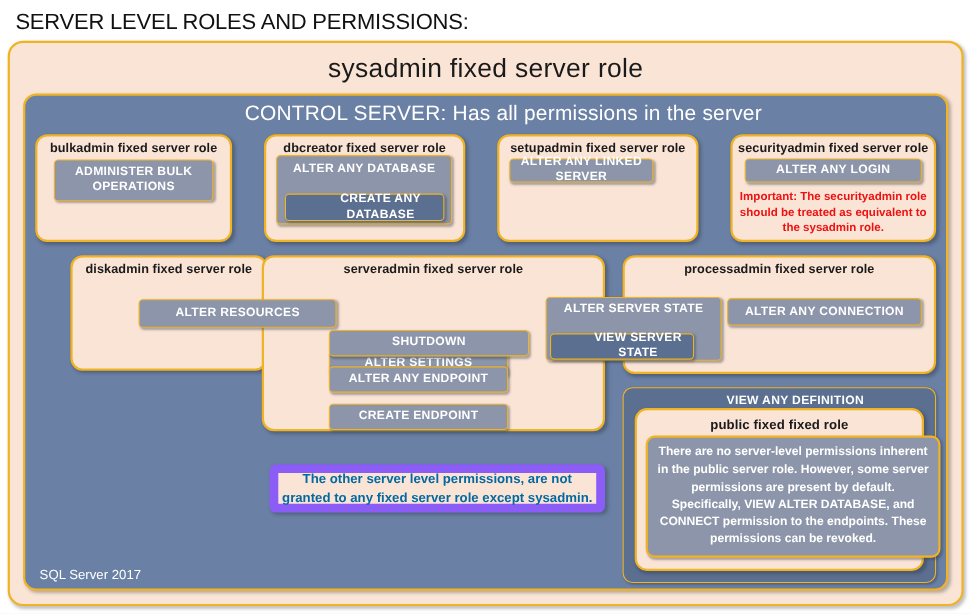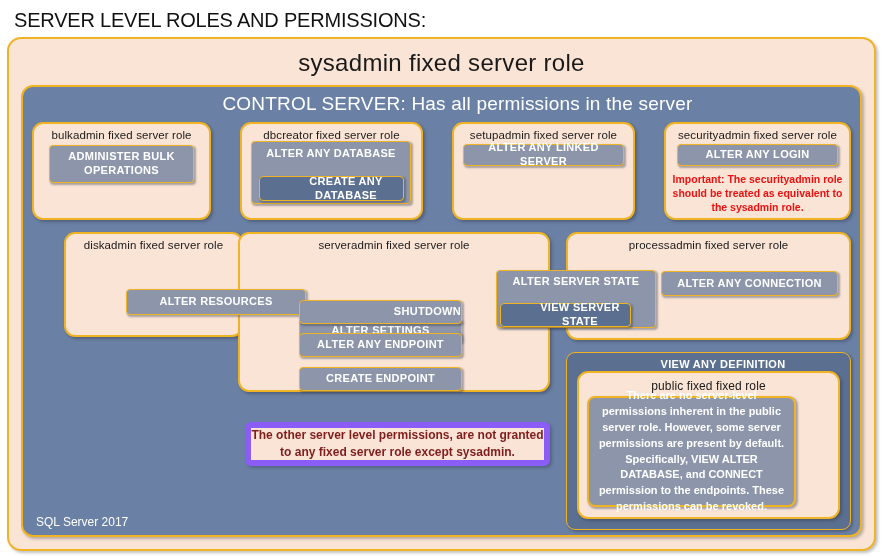--- a/index.html
+++ b/index.html
@@ -42,43 +42,43 @@
     font-size:19px;color:#ffffff;letter-spacing:.2px;margin-left:16px;
   }
 
   
   .role{
     background:#fae4d6;border:2px solid #f0b323;border-radius:11px;
     box-shadow:2px 2px 3px rgba(50,60,80,.45);
   }
   .role-title{
     position:absolute;left:0;right:0;top:5px;
-    text-align:center;font-size:11.5px;font-weight:normal;color:#1a1a1a;
+    text-align:center;font-size:11.5px;font-weight:bold;color:#1a1a1a;
     letter-spacing:.1px;
   }
 
   
   .perm{
     background:#8c95a9;border:1.6px solid #f0b323;border-radius:4px;
     display:flex;align-items:center;justify-content:center;text-align:center;
     color:#ffffff;font-size:11px;font-weight:bold;letter-spacing:.3px;
     line-height:1.25;box-shadow:1.5px 1.5px 2px rgba(50,60,80,.4);
   }
   .perm.dark{background:#5b6f90;padding-left:29px;}
   .perm.col{flex-direction:column;}
 
   
   .note-red{
     position:absolute;text-align:center;color:#ee1111;
     font-size:10.5px;font-weight:bold;line-height:1.35;
   }
   .note-peach{
-    background:#fae4d6;border:6px solid #8b5cf6;border-radius:6px;
+    background:#fae4d6;border:8px solid #8b5cf6;border-radius:6px;
     display:flex;align-items:center;justify-content:center;text-align:center;
-    font-size:12px;font-weight:bold;color:#7f1d1d;line-height:1.4;
+    font-size:12px;font-weight:bold;color:#0369a1;line-height:1.4;
     box-shadow:2px 2px 3px rgba(50,60,80,.4);
   }
   .pub-text{
     background:#8c95a9;border:2px solid #f0b323;border-radius:8px;
     display:flex;align-items:center;justify-content:center;text-align:center;
     color:#ffffff;font-size:11px;font-weight:bold;line-height:1.45;
     padding:4px 8px;box-shadow:1.5px 1.5px 2px rgba(50,60,80,.4);
   }
 
   #footer{
@@ -113,21 +113,21 @@
 <div class="abs perm" style="left:251px;top:141px;width:160px;height:63px;align-items:flex-start;padding-top:5px;">
   <span>ALTER ANY DATABASE</span>
 </div>
 <div class="abs perm dark" style="left:259px;top:176px;width:145px;height:25px;">
   <span>CREATE  ANY DATABASE</span>
 </div>
 
 <div class="abs role" style="left:452px;top:122px;width:183px;height:98px;">
   <div class="role-title">setupadmin fixed server role</div>
 </div>
-<div class="abs perm" style="left:463px;top:144px;width:161px;height:22px;text-align:center;">
+<div class="abs perm" style="left:463px;top:144px;width:131px;height:22px;text-align:center;">
   <span>ALTER ANY LINKED SERVER</span>
 </div>
 
 <div class="abs role" style="left:664px;top:122px;width:187px;height:98px;">
   <div class="role-title">securityadmin fixed server role</div>
 </div>
 <div class="abs perm" style="left:677px;top:144px;width:161px;height:22px;">
   <span>ALTER ANY LOGIN</span>
 </div>
 <div class="note-red" style="left:666px;top:172px;width:183px;">Important:  The securityadmin role should  be treated as equivalent to the sysadmin role.</div>
@@ -137,28 +137,28 @@
 </div>
 
 <div class="abs role" style="left:238px;top:232px;width:312px;height:160px;">
   <div class="role-title">serveradmin fixed server role</div>
 </div>
 
 <div class="abs role" style="left:566px;top:232px;width:285px;height:108px;">
   <div class="role-title">processadmin fixed server role</div>
 </div>
 
-<div class="abs perm" style="left:126px;top:289px;width:180px;height:26px;">
+<div class="abs perm" style="left:126px;top:272px;width:180px;height:26px;">
   <span>ALTER RESOURCES</span>
 </div>
 
 <div class="abs perm" style="left:299px;top:271px;width:163px;height:24px;margin-top:48px;">
   <span>ALTER SETTINGS</span>
 </div>
-<div class="abs perm" style="left:299px;top:300px;width:163px;height:24px;justify-content:flex-end;">
+<div class="abs perm" style="left:299px;top:300px;width:182px;height:24px;">
   <span>SHUTDOWN</span>
 </div>
 <div class="abs perm" style="left:299px;top:333px;width:163px;height:24px;">
   <span>ALTER ANY ENDPOINT</span>
 </div>
 <div class="abs perm" style="left:299px;top:367px;width:163px;height:24px;">
   <span>CREATE  ENDPOINT</span>
 </div>
 
 <div class="abs perm" style="left:483px;top:270px;width:160px;height:58px;align-items:flex-start;padding-top:4px;margin-left:13px;">
@@ -171,17 +171,17 @@
 <div class="abs perm" style="left:661px;top:271px;width:177px;height:25px;">
   <span>ALTER ANY CONNECTION</span>
 </div>
 
 <div class="abs perm dark" style="left:566px;top:352px;width:285px;height:178px;align-items:flex-start;padding-top:5px;border-radius:9px;">
   <span>VIEW ANY DEFINITION</span>
 </div>
 <div class="abs role" style="left:577px;top:371px;width:263px;height:148px;">
   <div class="role-title" style="top:6px;font-size:12px;">public  fixed fixed role</div>
 </div>
-<div class="abs pub-text" style="left:587px;top:396px;width:209px;height:111px;">There are no server-level permissions inherent in the public server role. However, some server permissions are present by default. Specifically, VIEW ALTER DATABASE, and CONNECT permission to the endpoints. These permissions can be revoked.</div>
+<div class="abs pub-text" style="left:587px;top:396px;width:268px;height:111px;">There are no server-level permissions inherent in the public server role. However, some server permissions are present by default. Specifically, VIEW ALTER DATABASE, and CONNECT permission to the endpoints. These permissions can be revoked.</div>
 
 <div class="abs note-peach" style="left:245px;top:422px;width:305px;height:44px;">The other server level permissions,  are not granted to any fixed server role except sysadmin.</div>
 
 <div class="abs" id="footer">SQL Server 2017</div>
 
 </body></html>

